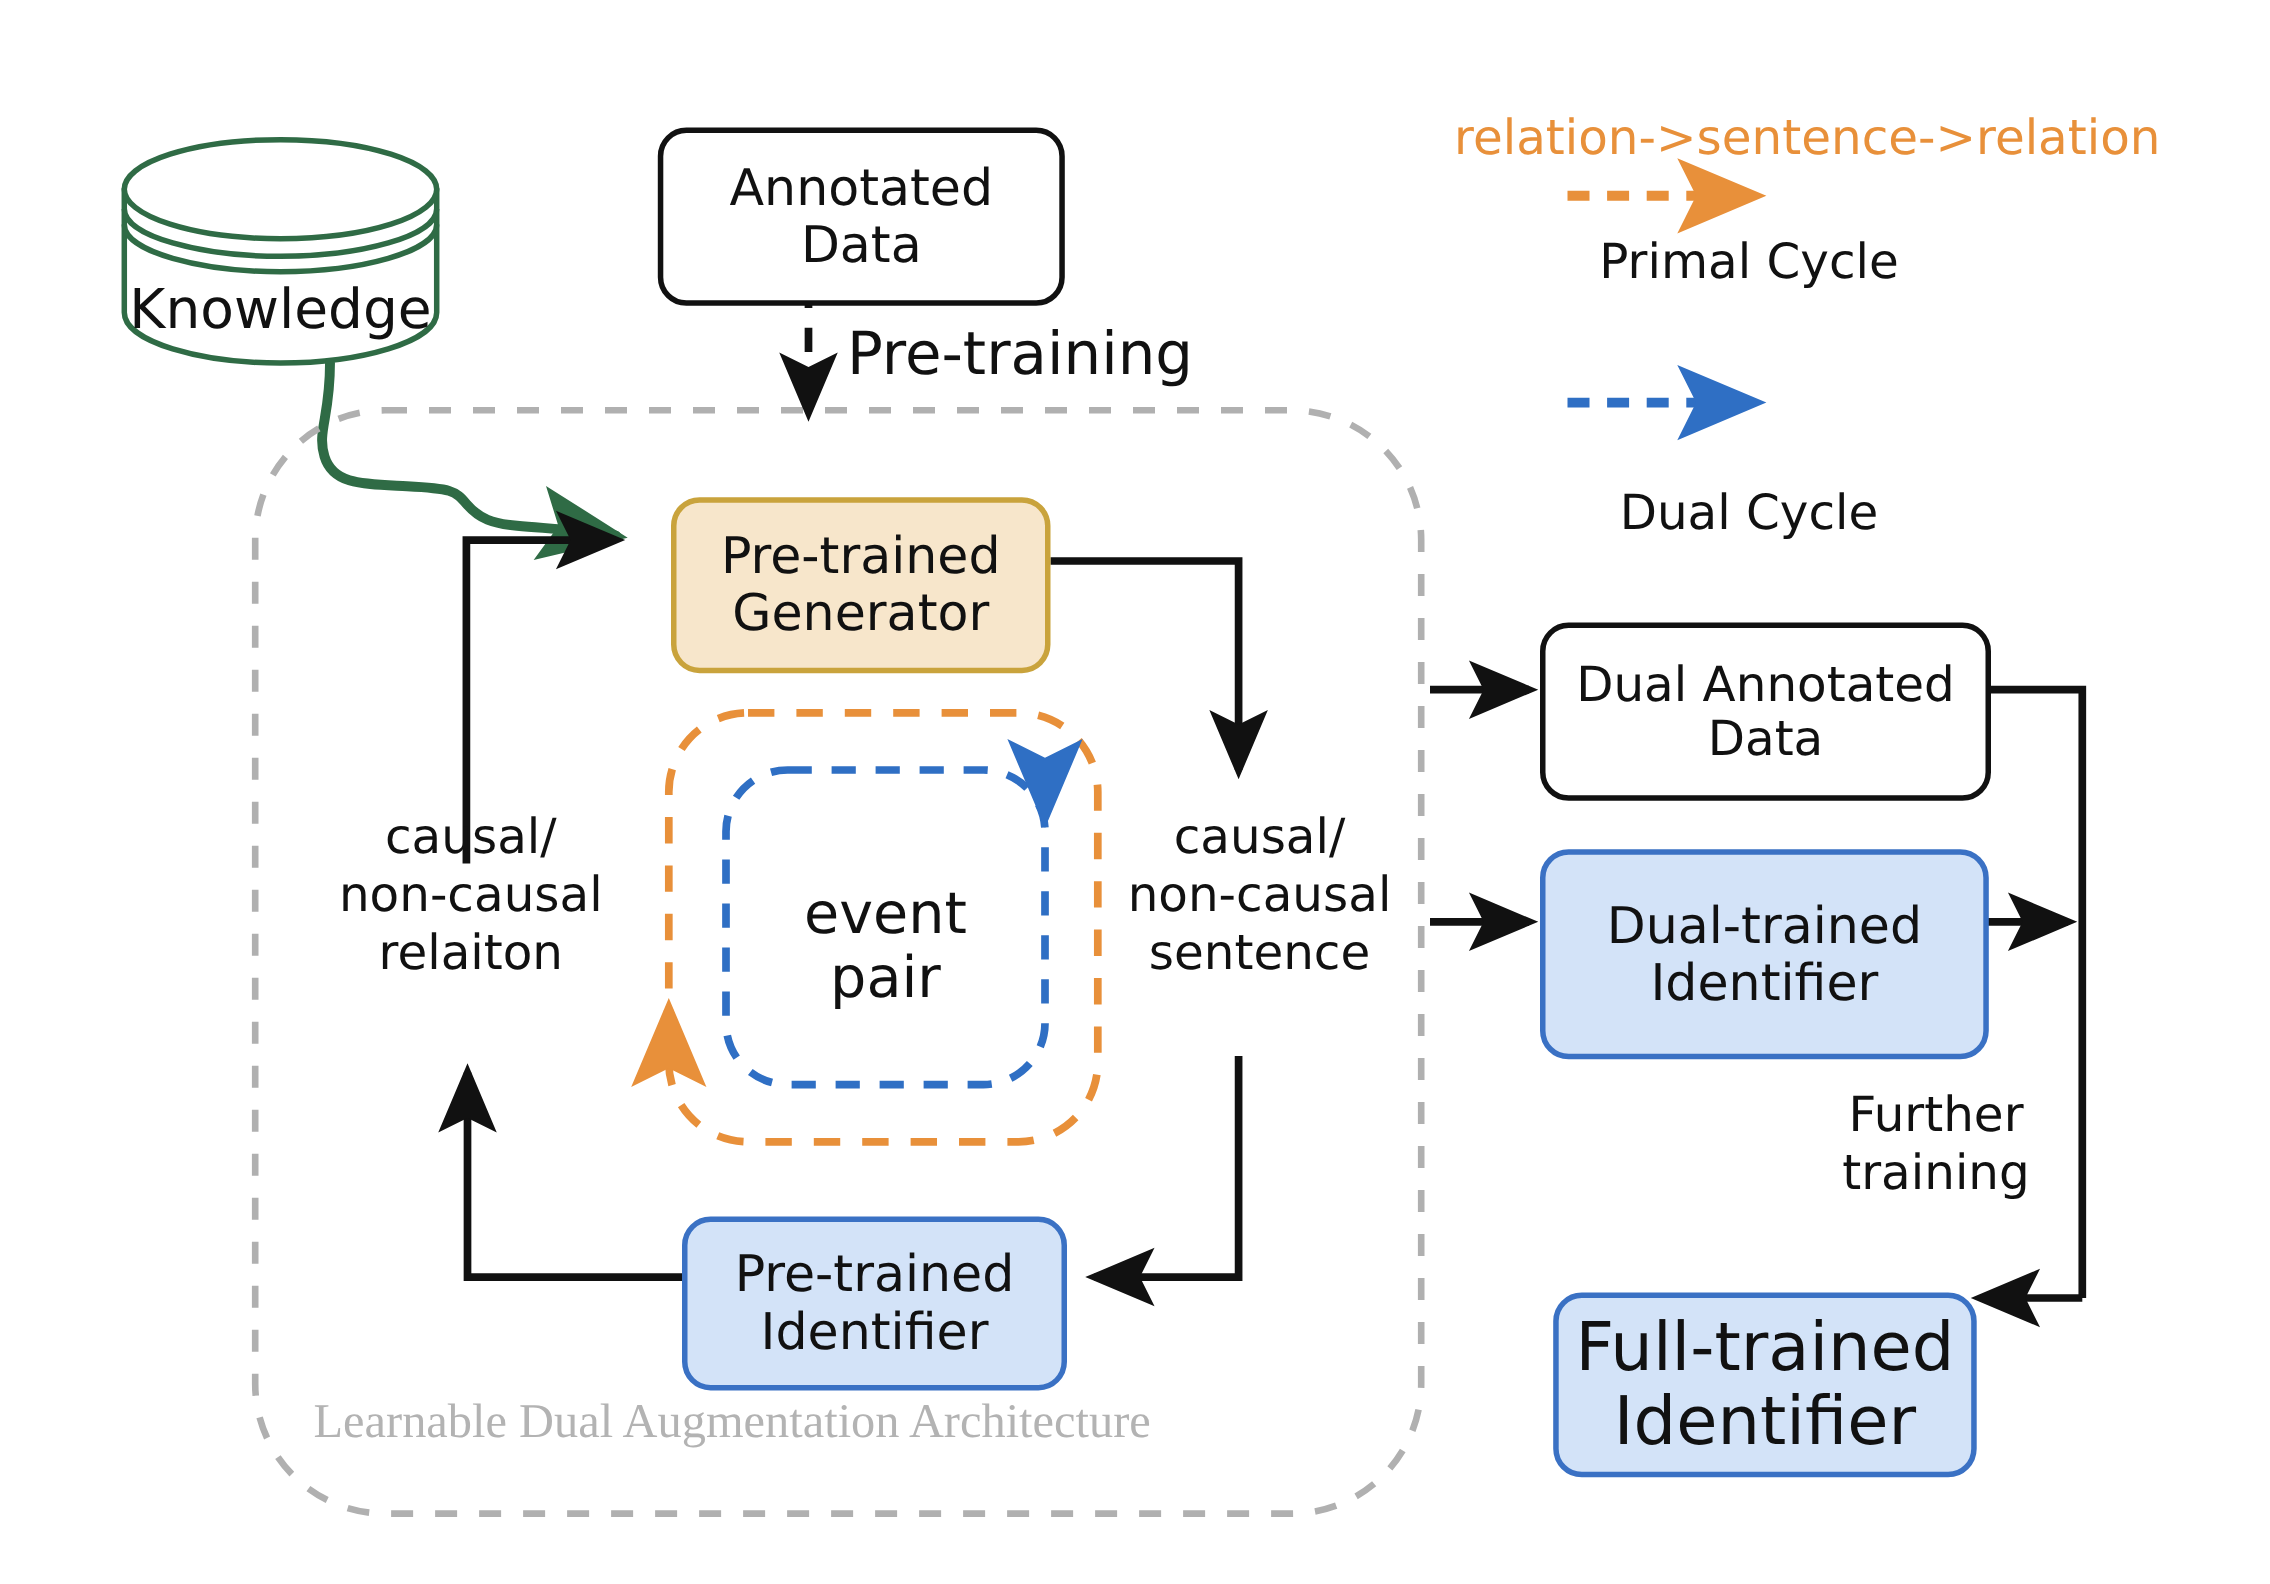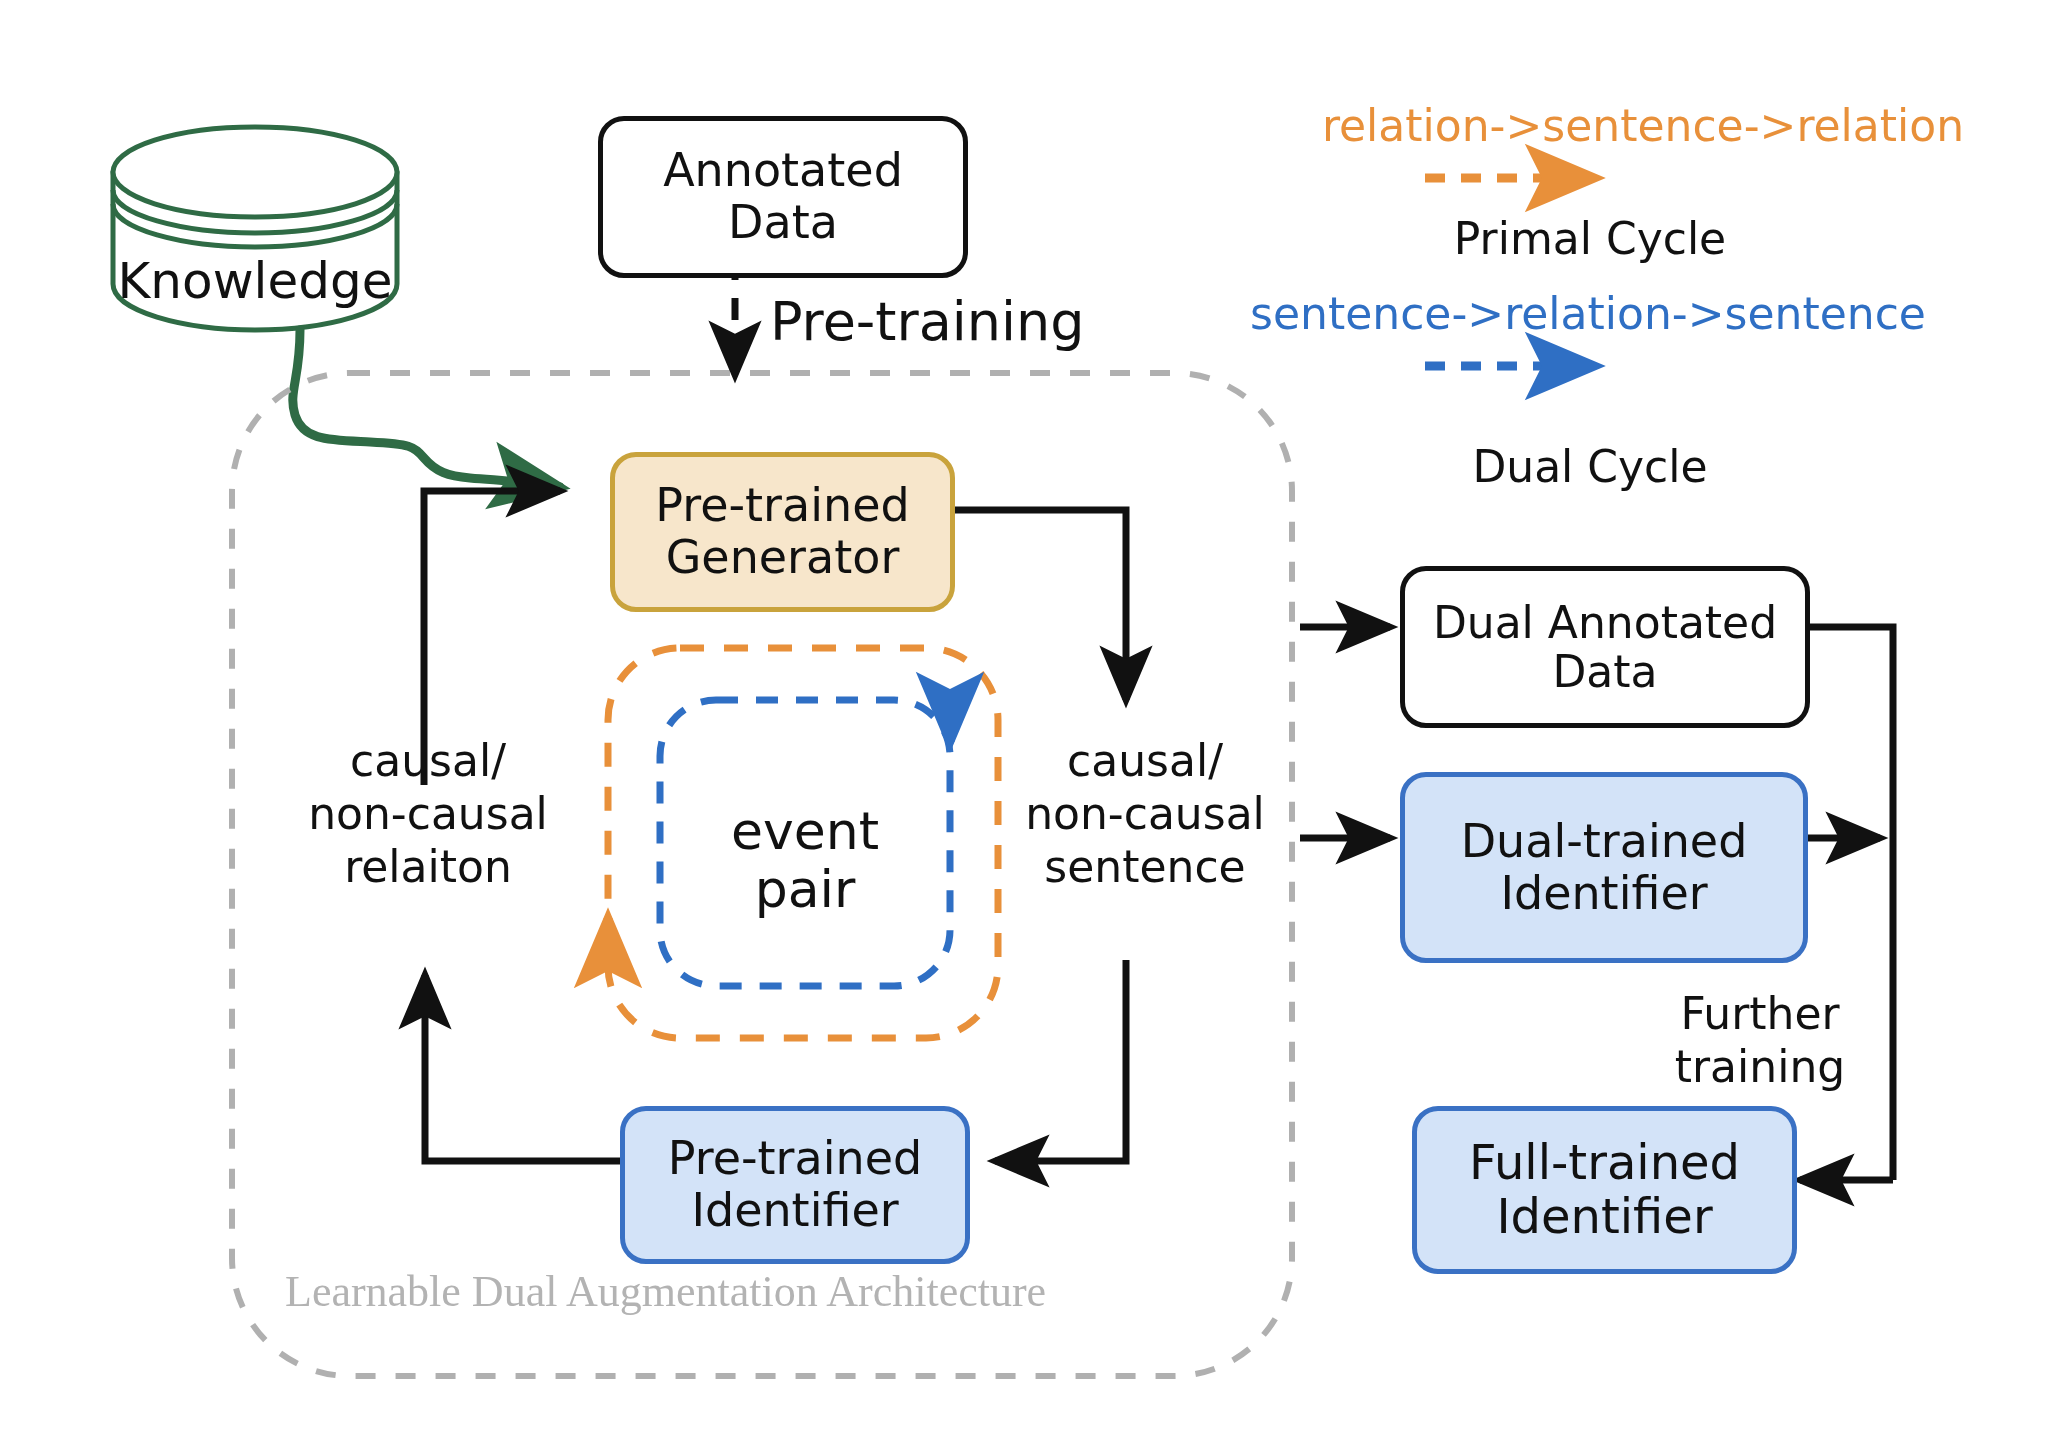--- a/index.html
+++ b/index.html
@@ -203,23 +203,22 @@
   <div class="node box-blue" style="left:1400px; top:752px; width:408px; height:191px; font-size:46px;">
     <span class="ln">Dual-trained</span>
     <span class="ln">Identifier</span>
   </div>
 
   <div class="label-free" style="left:1660px; top:952px; width:200px; font-size:44px;margin-top:36px;">
     <span class="ln">Further</span>
     <span class="ln">training</span>
   </div>
 
-  <div class="node box-blue" style="left:1412px; top:1086px; width:385px; height:168px; font-size:48px;">
+  <div class="node box-blue" style="left:1412px; top:1155px; width:385px; height:168px; font-size:61px;">
     <span class="ln">Full-trained</span>
     <span class="ln">Identifier</span>
   </div>
 
   <div class="legend-text" style="left:1293px; top:100px; width:700px; font-size:44px; color:#e8903a;">relation-&gt;sentence-&gt;relation</div>
   <div class="legend-text" style="left:1240px; top:213px; width:700px; font-size:44px; color:#111111;">Primal Cycle</div>
-  <div class="legend-text" style="left:1228px; top:288px; width:720px; font-size:44px; color:#2f6fc4;">sentence-&gt;relation-&gt;sentence</div>
   <div class="legend-text" style="left:1240px; top:400px; width:700px; font-size:44px; color:#111111;margin-top:41px;">Dual Cycle</div>
 
 </div>
 
 </body></html>

